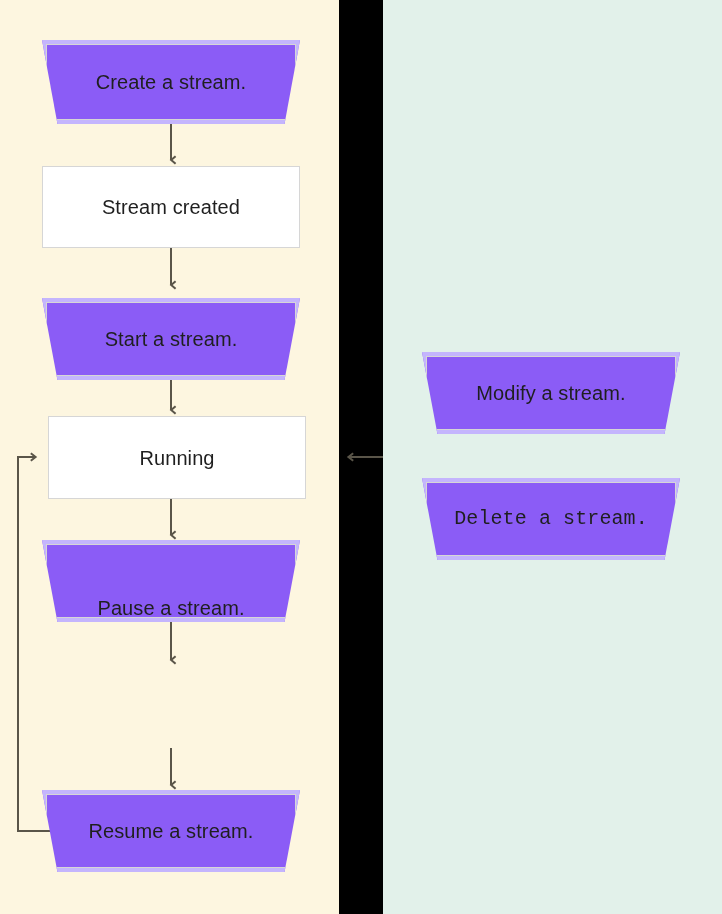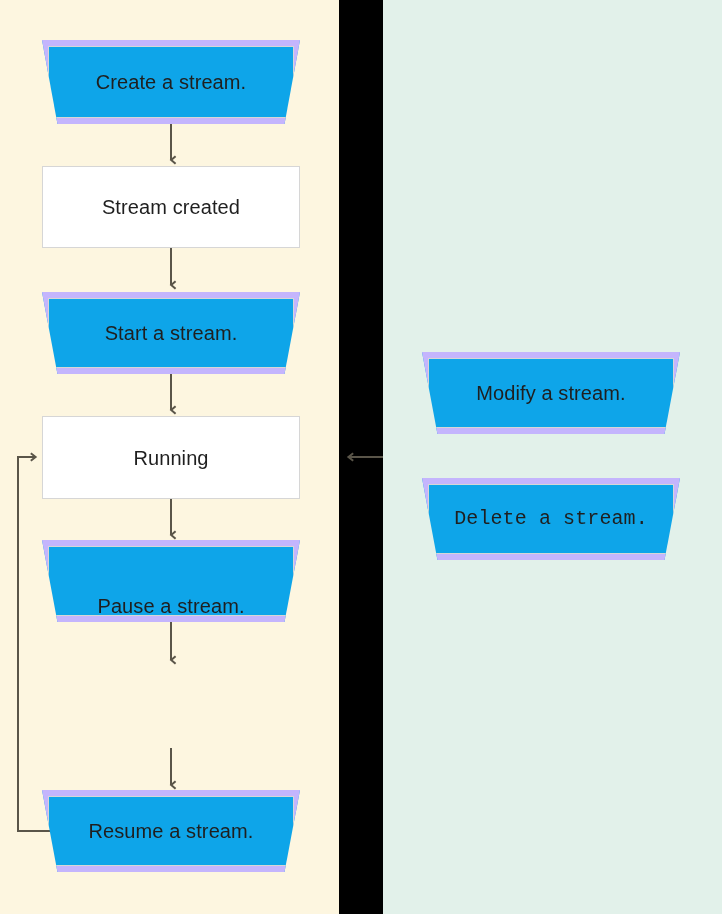--- a/index.html
+++ b/index.html
@@ -36,22 +36,22 @@
     line-height: 1;
     letter-spacing: 0.1px;
     white-space: nowrap;
     user-select: none;
   }
   .rect {
     background: #ffffff;
     border: 1px solid #d6d6d6;
   }
   .trap {
-    background: #0ea5e9;
-    border: 6px solid #c4b5fd;
+    background: #8b5cf6;
+    border: 4px solid #c4b5fd;
     -webkit-clip-path: polygon(0 0, 100% 0, 94% 100%, 6% 100%);
     clip-path: polygon(0 0, 100% 0, 94% 100%, 6% 100%);
     box-shadow: inset 0 0 0 1px #d6d6d6;
   }
   svg.edges {
     position: absolute;
     left: 0;
     top: 0;
     width: 722px;
     height: 914px;
@@ -96,25 +96,25 @@
   </svg>
 
   <div class="node trap" style="left:42px; top:40px; width:258px; height:84px;">
     <span>Create a stream.</span>
   </div>
 
   <div class="node rect" style="left:42px; top:166px; width:258px; height:82px;align-items:center;">
     <span>Stream created</span>
   </div>
 
-  <div class="node trap" style="left:42px; top:292px; width:258px; height:82px;">
+  <div class="node trap" style="left:42px; top:298px; width:258px; height:82px;">
     <span>Start a stream.</span>
   </div>
 
-  <div class="node rect" style="left:42px; top:416px; width:258px; height:83px;">
+  <div class="node rect" style="left:48px; top:416px; width:258px; height:83px;">
     <span>Running</span>
   </div>
 
   <div class="node trap" style="left:42px; top:540px; width:258px; height:82px;align-items:flex-end;">
     <span>Pause a stream.</span>
   </div>
 
 
   <div class="node trap" style="left:42px; top:790px; width:258px; height:82px;">
     <span>Resume a stream.</span>

